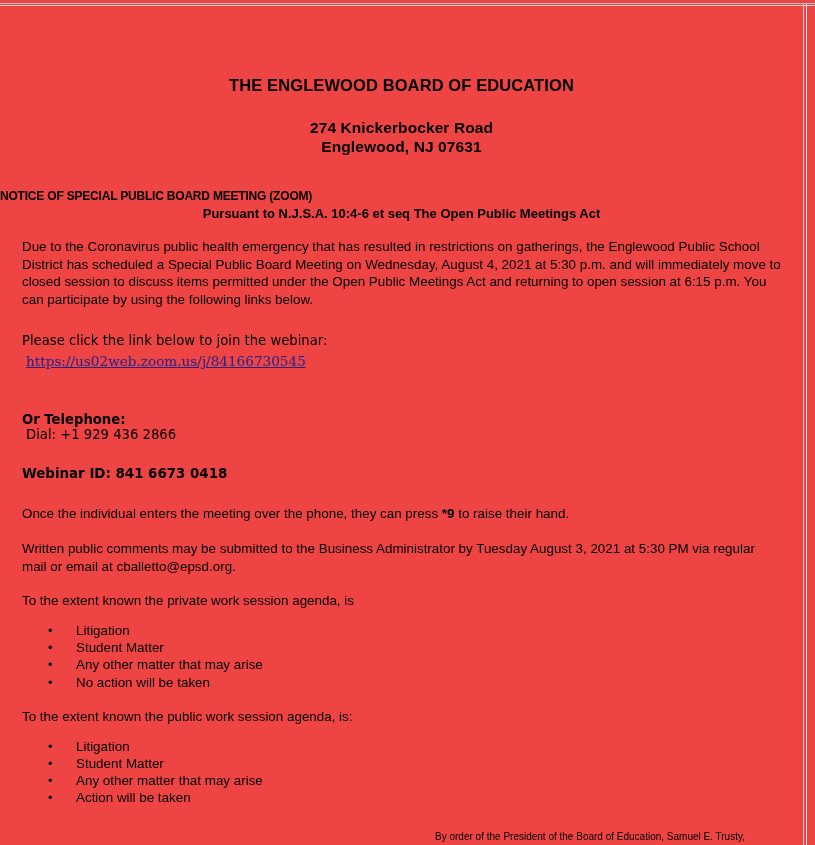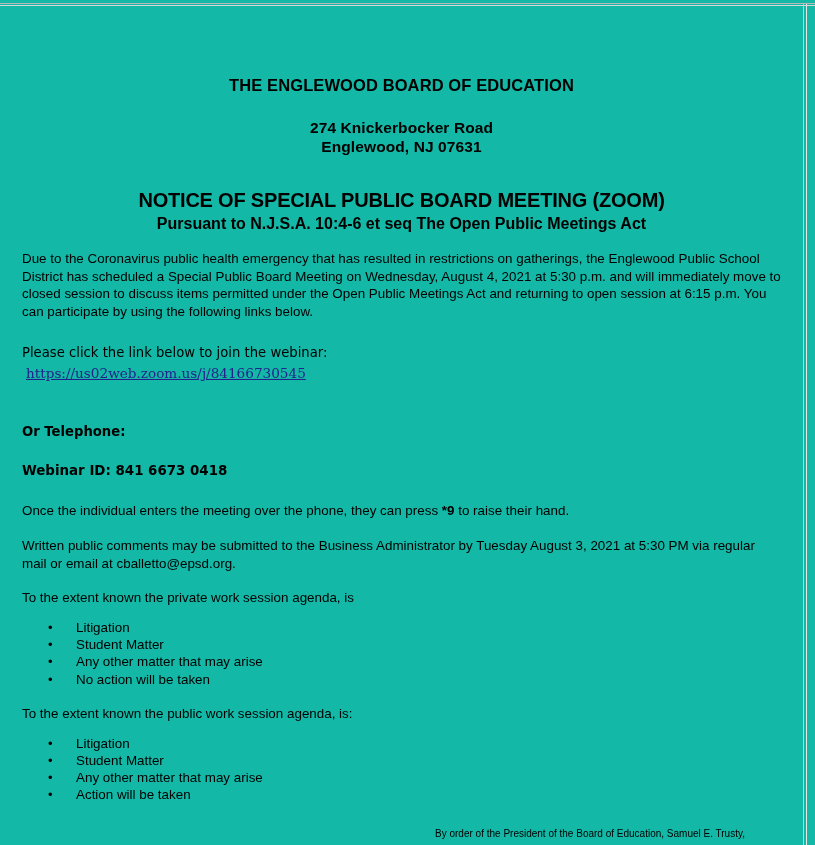--- a/index.html
+++ b/index.html
@@ -12,21 +12,21 @@
     height: 845px;
     overflow: hidden;
     font-family: "Liberation Sans", sans-serif;
     color: #000000;
   }
 
   .page {
     position: relative;
     width: 815px;
     height: 845px;
-    background: #14b8a6;
+    background: #ef4444;
     box-sizing: border-box;
   }
 
   
   .edge-top {
     position: absolute;
     left: 0; top: 3px;
     width: 815px; height: 1px;
     background: #b9b9b9;
   }
@@ -62,30 +62,29 @@
     font-weight: bold;
     font-size: 16.5px;
     line-height: 19px;
     letter-spacing: 0.1px;
   }
   .letterhead .line1 { padding-top: 76px; }
   .letterhead .line2 { font-size: 15.5px; margin-top: 23px; }
   .letterhead .line3 { font-size: 15.5px; }
 
   .notice-title {
-    text-align: center;
-    font-weight: bold;
-    font-size: 20px;
+    font-weight: bold;
+    font-size: 12px;
     margin-top: 33px;
     letter-spacing: -0.2px;
   }
   .notice-sub {
     text-align: center;
     font-weight: bold;
-    font-size: 16px;
+    font-size: 13px;
     margin-top: 3px;
   }
 
   
   .body-wrap {
     margin-top: 17px;
     padding-left: 22px;
     padding-right: 22px;
   }
   .para {
@@ -188,20 +187,21 @@
 
       <div class="zoom-block">
         <div>Please click the link below to join the webinar:</div>
         <a class="zoom-link" href="#">https://us02web.zoom.us/j/84166730545</a>
       </div>
 
       <div class="spacer-lg"></div>
       <div class="spacer-md"></div>
 
       <div class="telephone-head">Or Telephone:</div>
+      <div class="dial-line">Dial: +1 929 436 2866</div>
 
       <div class="spacer-lg"></div>
 
       <div class="webinar-id">Webinar ID: 841 6673 0418</div>
 
       <div class="spacer-lg"></div>
 
       <div class="para"><span>Once the individual enters the meeting over the phone, they can press </span><b>*9</b><span> to raise their hand.</span></div>
 
       <div class="spacer-md"></div>

